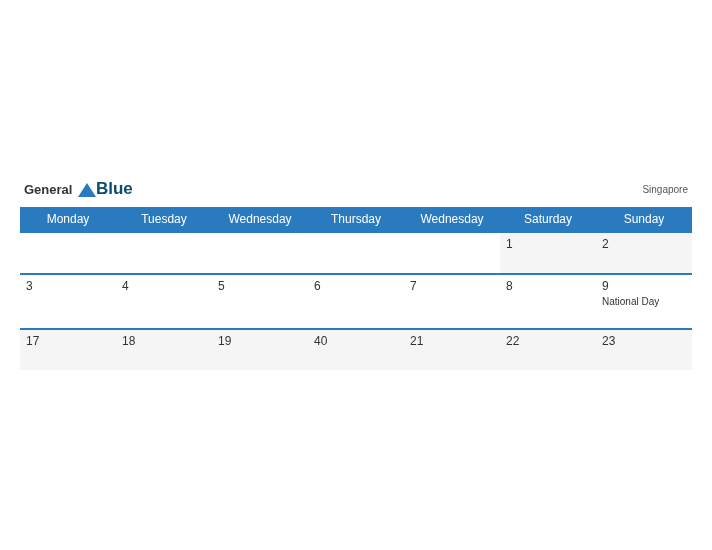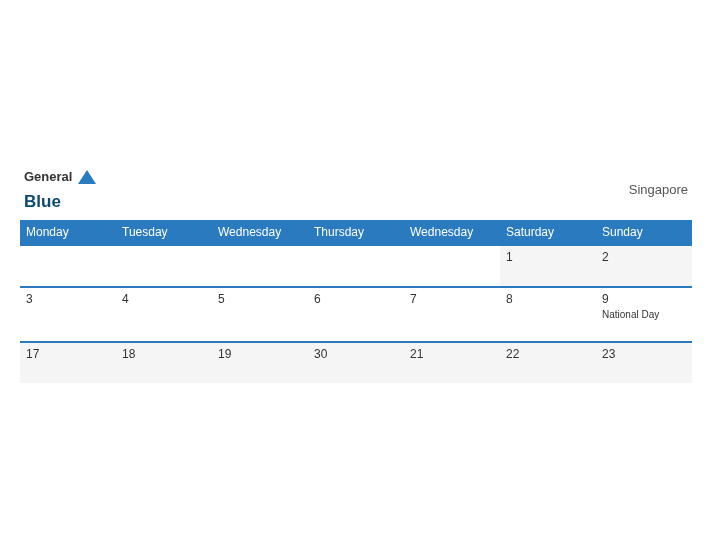--- a/index.html
+++ b/index.html
@@ -19,50 +19,49 @@
     }
     .header {
       display: flex;
       align-items: center;
       justify-content: space-between;
       margin-bottom: 8px;
       padding: 0 4px;
     }
     .logo {
       display: flex;
-      flex-direction: column;
+      flex-direction: row;
       line-height: 1.1;
-      gap: 9px;
     }
     .month-title {
       font-size: 28px;
       font-weight: normal;
       color: #333;
       text-align: center;
       flex: 1;
     }
     .country-name {
-      font-size: 13px;
+      font-size: 10px;
       color: #555;
       text-align: right;
       min-width: 80px;
     }
     .calendar-table {
       width: 100%;
       border-collapse: collapse;
     }
     .calendar-table thead tr {
       background-color: #2a7abf;
     }
     .calendar-table thead th {
       color: #fff;
       font-size: 12px;
       font-weight: normal;
       padding: 5px 6px;
-      text-align: left;
+      text-align: center;
       border: none;
     }
     .calendar-table tbody tr {
       border-top: 2px solid #2a7abf;
     }
     .calendar-table tbody td {
       vertical-align: top;
       padding: 4px 6px 20px 6px;
       font-size: 12px;
       color: #333;
@@ -159,21 +158,21 @@
           <td>
             <span class="day-number">17</span>
           </td>
           <td>
             <span class="day-number">18</span>
           </td>
           <td>
             <span class="day-number">19</span>
           </td>
           <td>
-            <span class="day-number">30</span>
+            <span class="day-number">40</span>
           </td>
           <td>
             <span class="day-number">21</span>
           </td>
           <td>
             <span class="day-number">22</span>
           </td>
           <td>
             <span class="day-number">23</span>
           </td>

